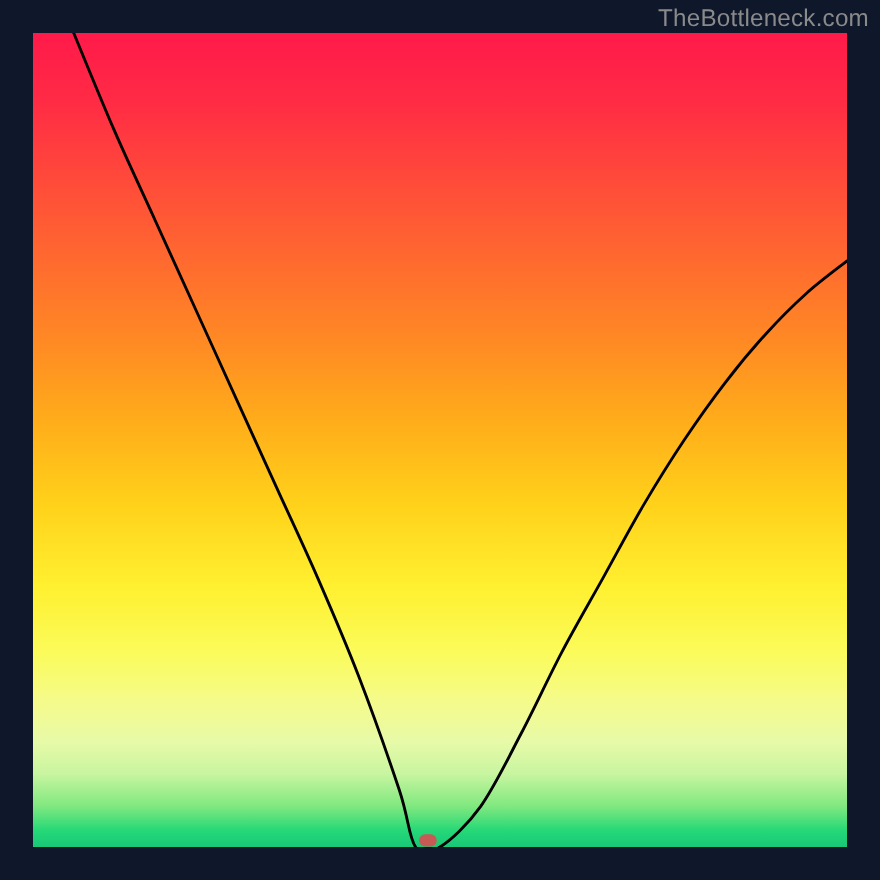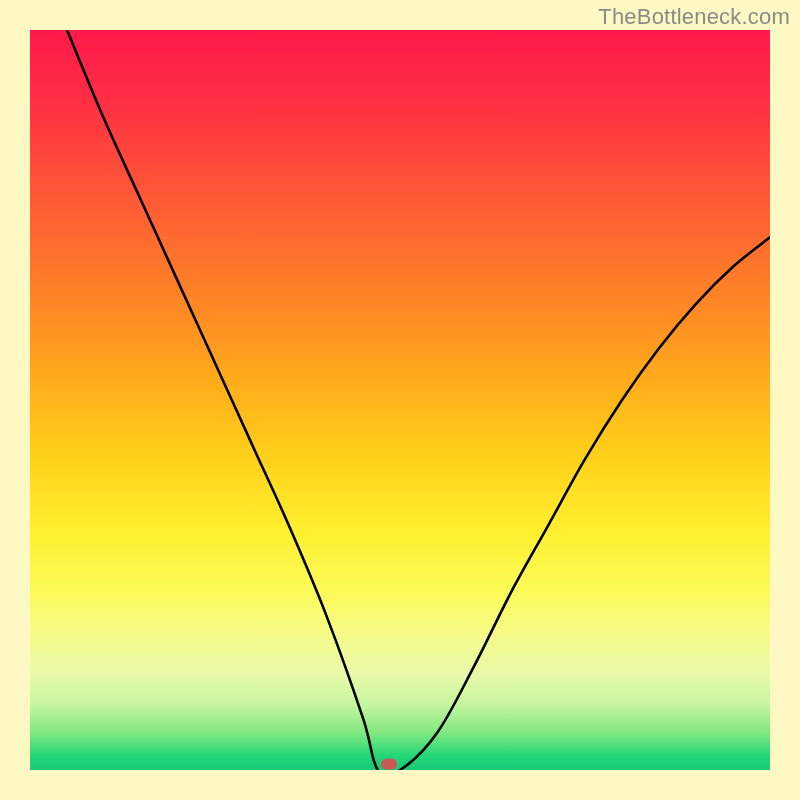--- a/index.html
+++ b/index.html
@@ -8,21 +8,21 @@
     width: 800px;
     height: 800px;
     background: #000;
     overflow: hidden;
     font-family: Arial, Helvetica, sans-serif;
   }
   .frame {
     position: relative;
     width: 800px;
     height: 800px;
-    background: #fef9c3;
+    background: #0f172a;
   }
   .plot-area {
     position: absolute;
     left: 30px;
     top: 30px;
     width: 740px;
     height: 740px;
     background: linear-gradient(to bottom,
       #ff1a4a 0%,
       #ff2a45 8%,

